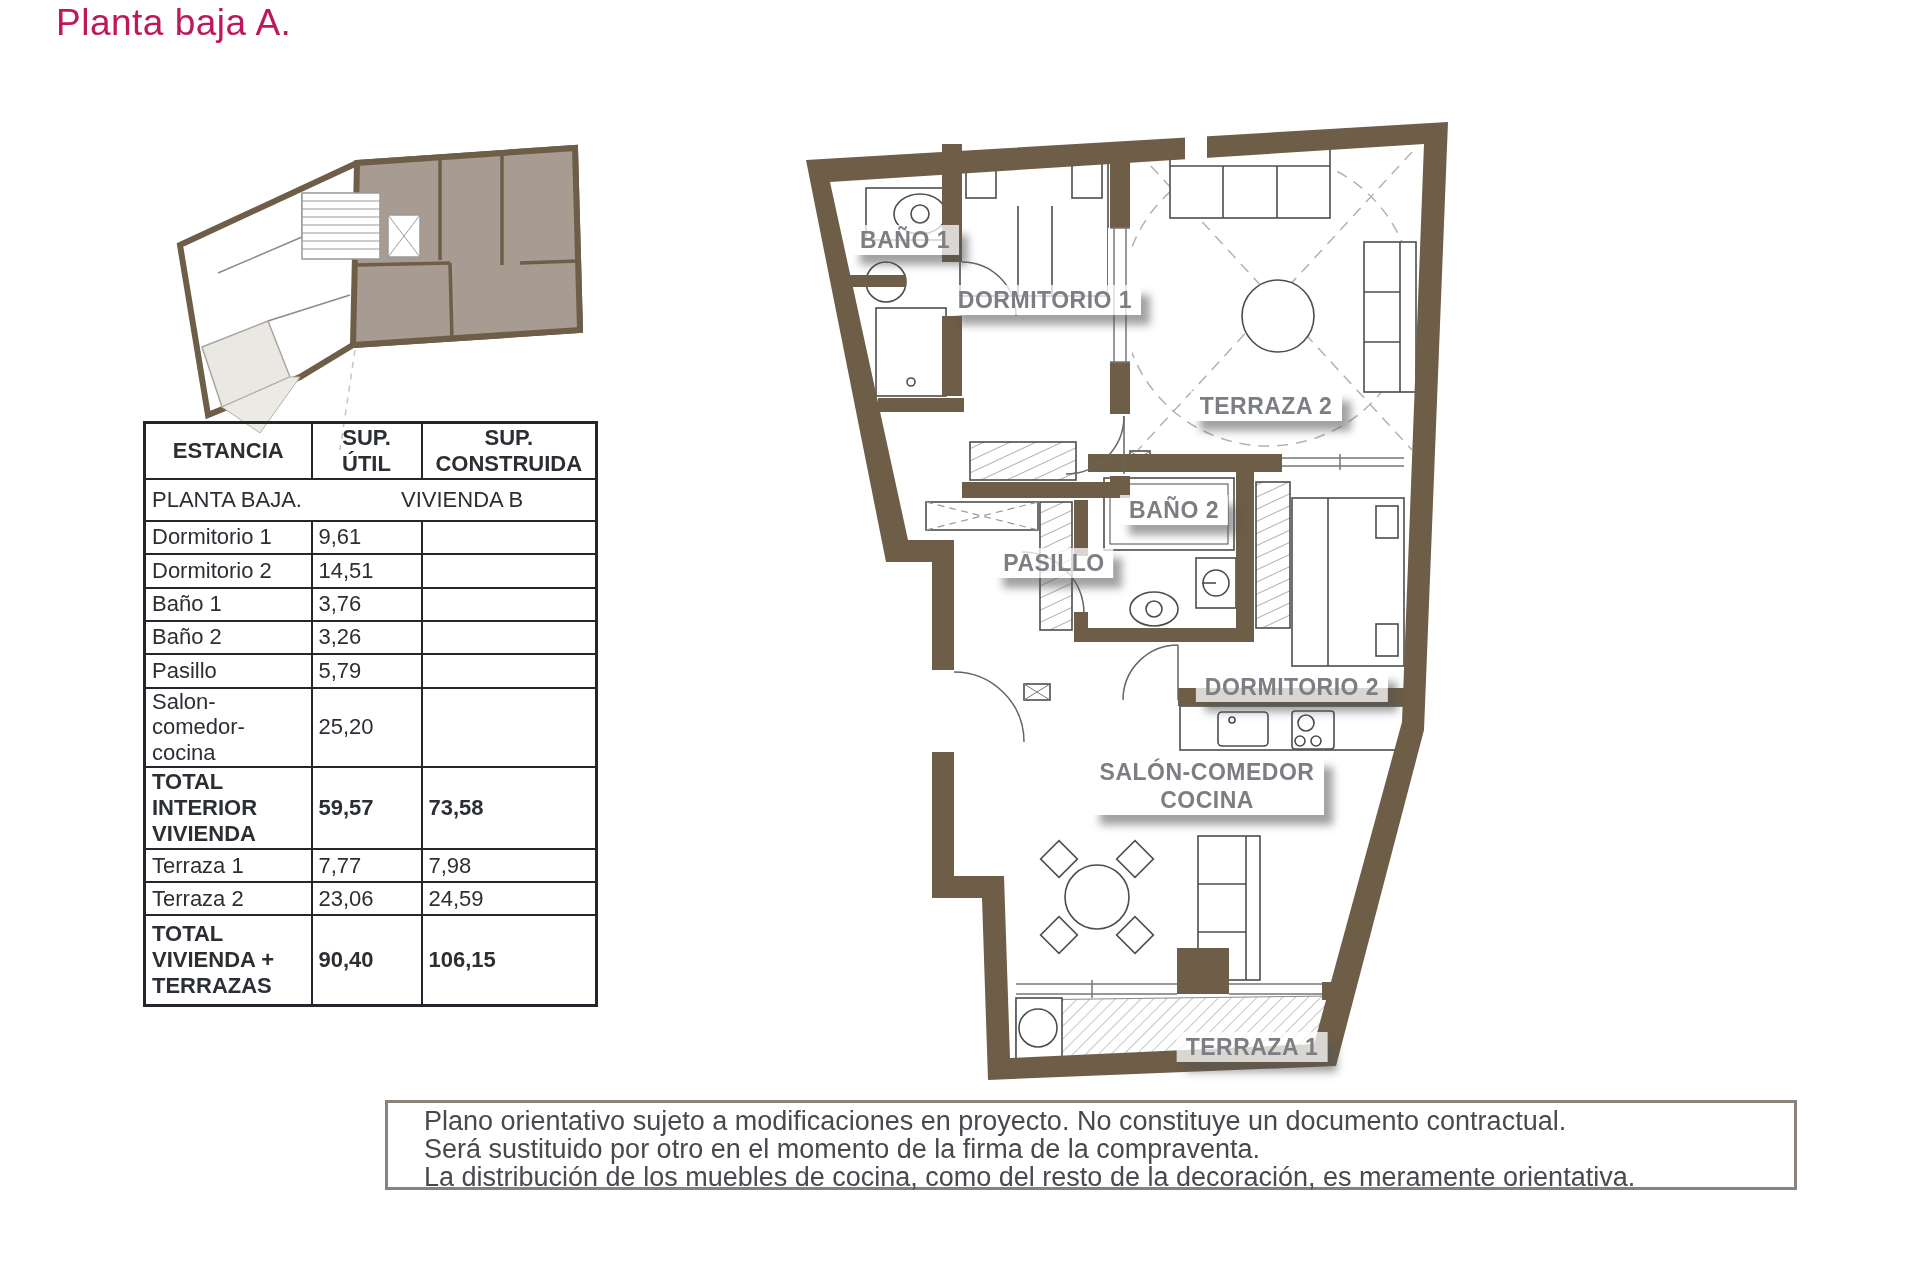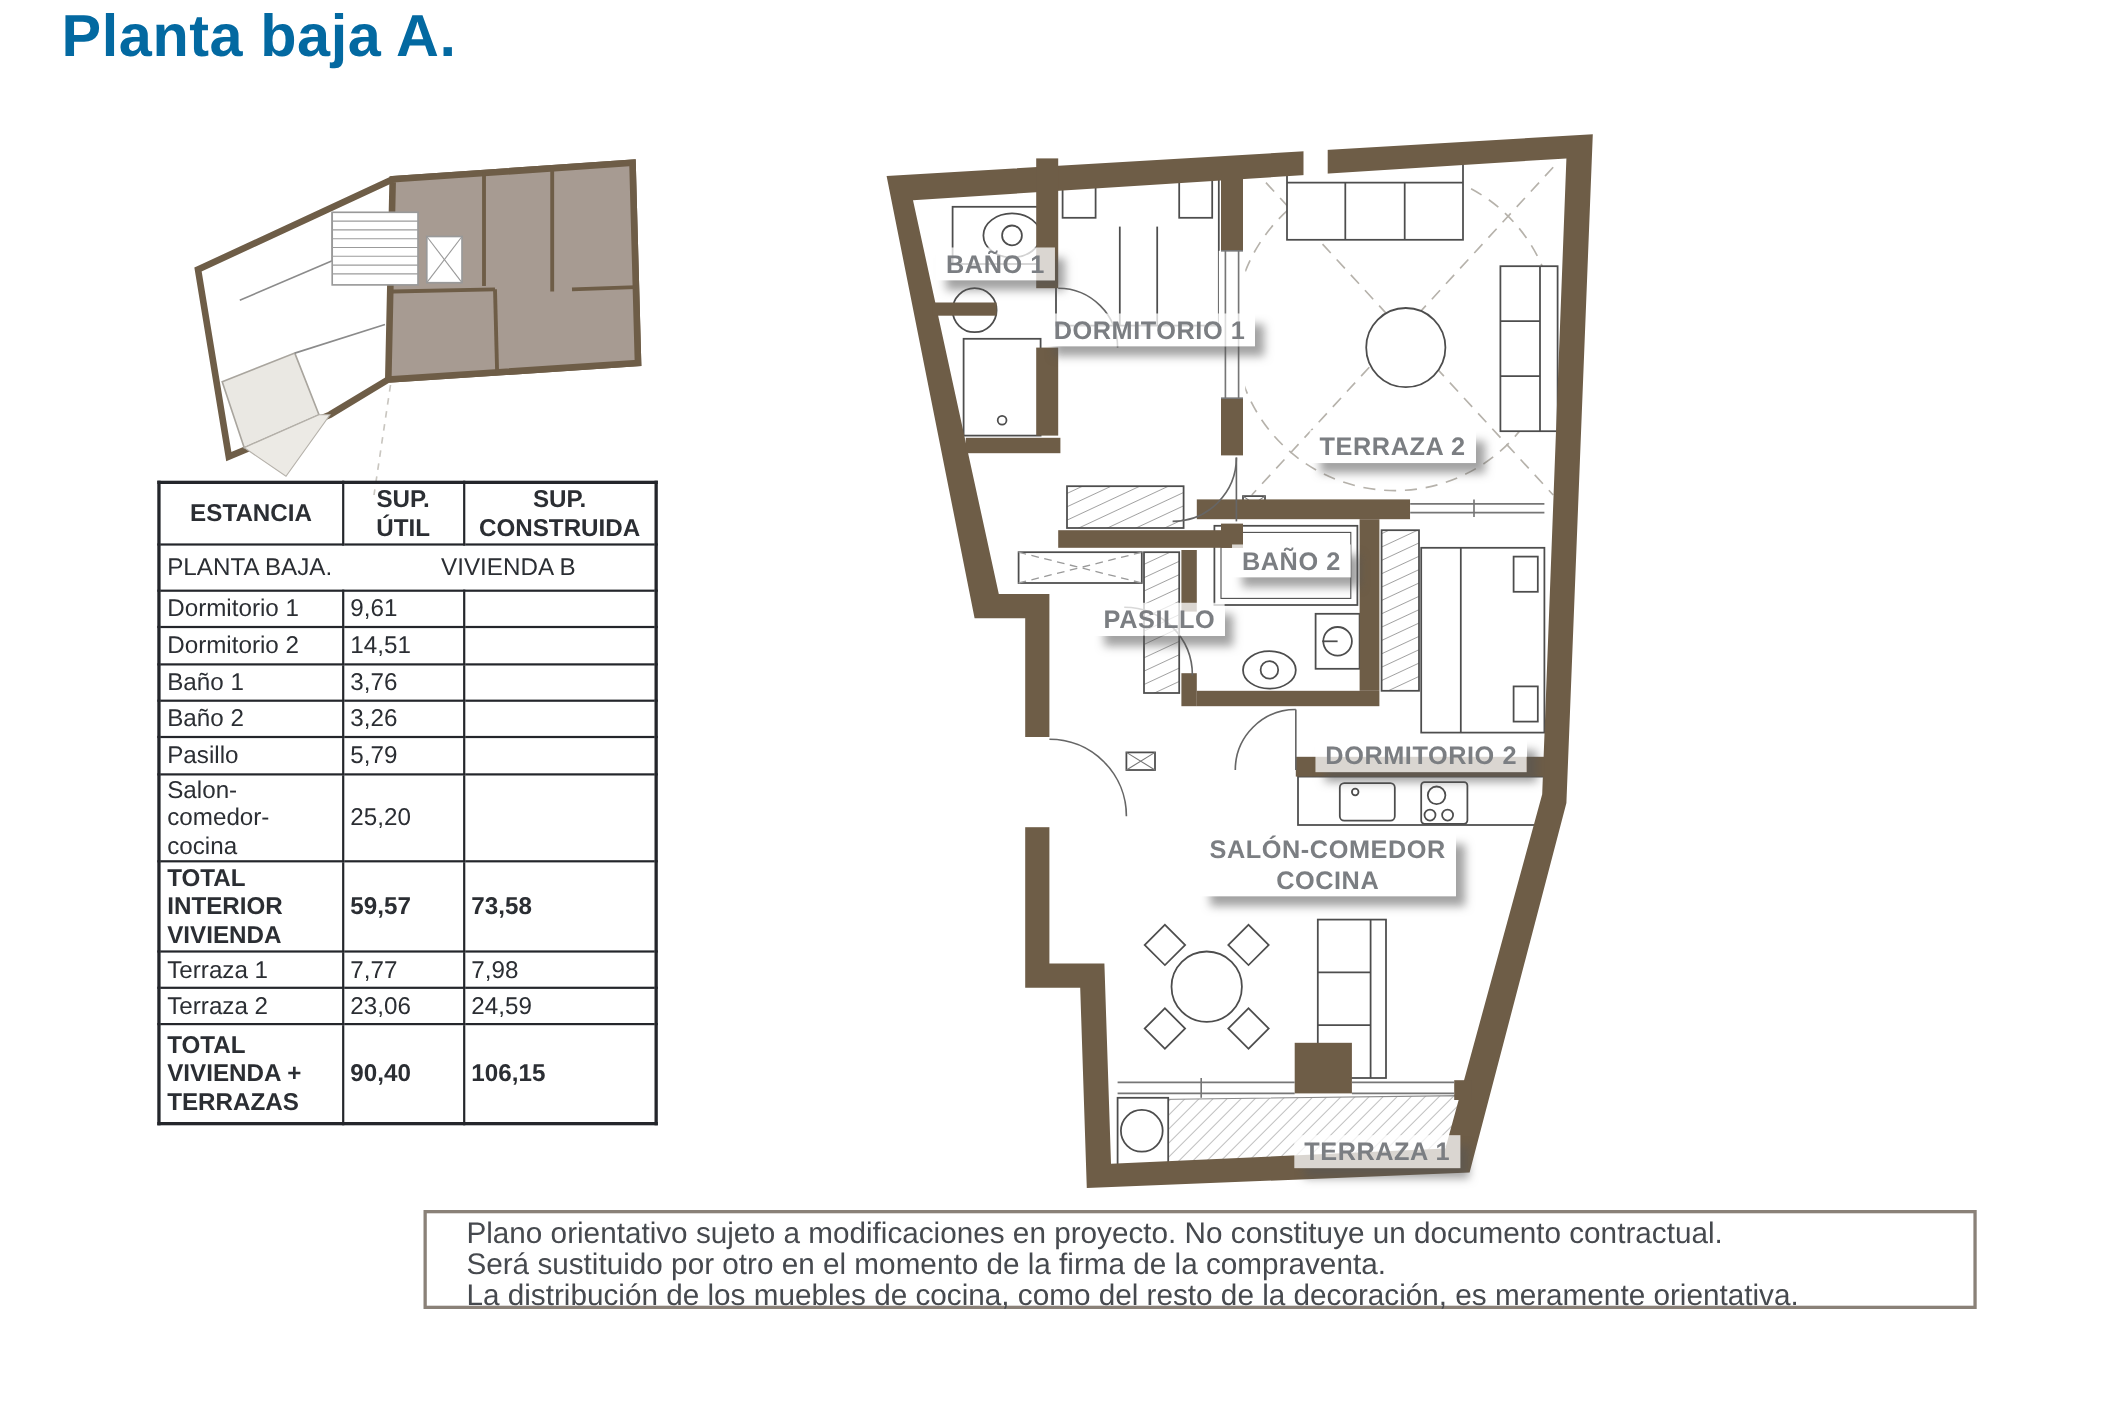--- a/index.html
+++ b/index.html
@@ -1,27 +1,27 @@
 <!DOCTYPE html>
 <html style="--wall: #6e5d47;"><head>
 <meta charset="utf-8">
 <style>
   html,body{margin:0;padding:0;background:#ffffff;}
   body{width:1920px;height:1280px;position:relative;overflow:hidden;
        font-family:"Liberation Sans", sans-serif;color:#2b2e33;}
   .stage{position:absolute;left:0;top:0;width:1920px;height:1280px;}
 
-  .page-title{position:absolute;left:56px;top:2px;font-size:54px;font-weight:bold;
-      color:#0369a1;letter-spacing:.5px;}
+  .page-title{position:absolute;left:56px;top:2px;font-size:37px;font-weight:normal;
+      color:#be185d;letter-spacing:.5px;}
 
   
   .miniplan{position:absolute;left:150px;top:115px;width:440px;height:345px;}
 
   
-  .areas{position:absolute;left:143px;top:437px;border-collapse:collapse;
+  .areas{position:absolute;left:143px;top:421px;border-collapse:collapse;
       font-size:22px;color:#2b2e33;table-layout:fixed;padding-left:24px;}
   .areas td,.areas th{border:2px solid #24262b;padding:0 6px;vertical-align:middle;
       white-space:pre-line;line-height:1.18;}
   .areas{border:3px solid #24262b;}
   .areas th{font-weight:bold;text-align:center;}
   .lbl{text-align:left;padding-left:8px;}
   .num{}
   .bold{font-weight:bold;}
   .sectionrow td{font-weight:normal;position:relative;}
   .section-right{position:absolute;left:255px;top:50%;transform:translateY(-50%);white-space:nowrap;}

